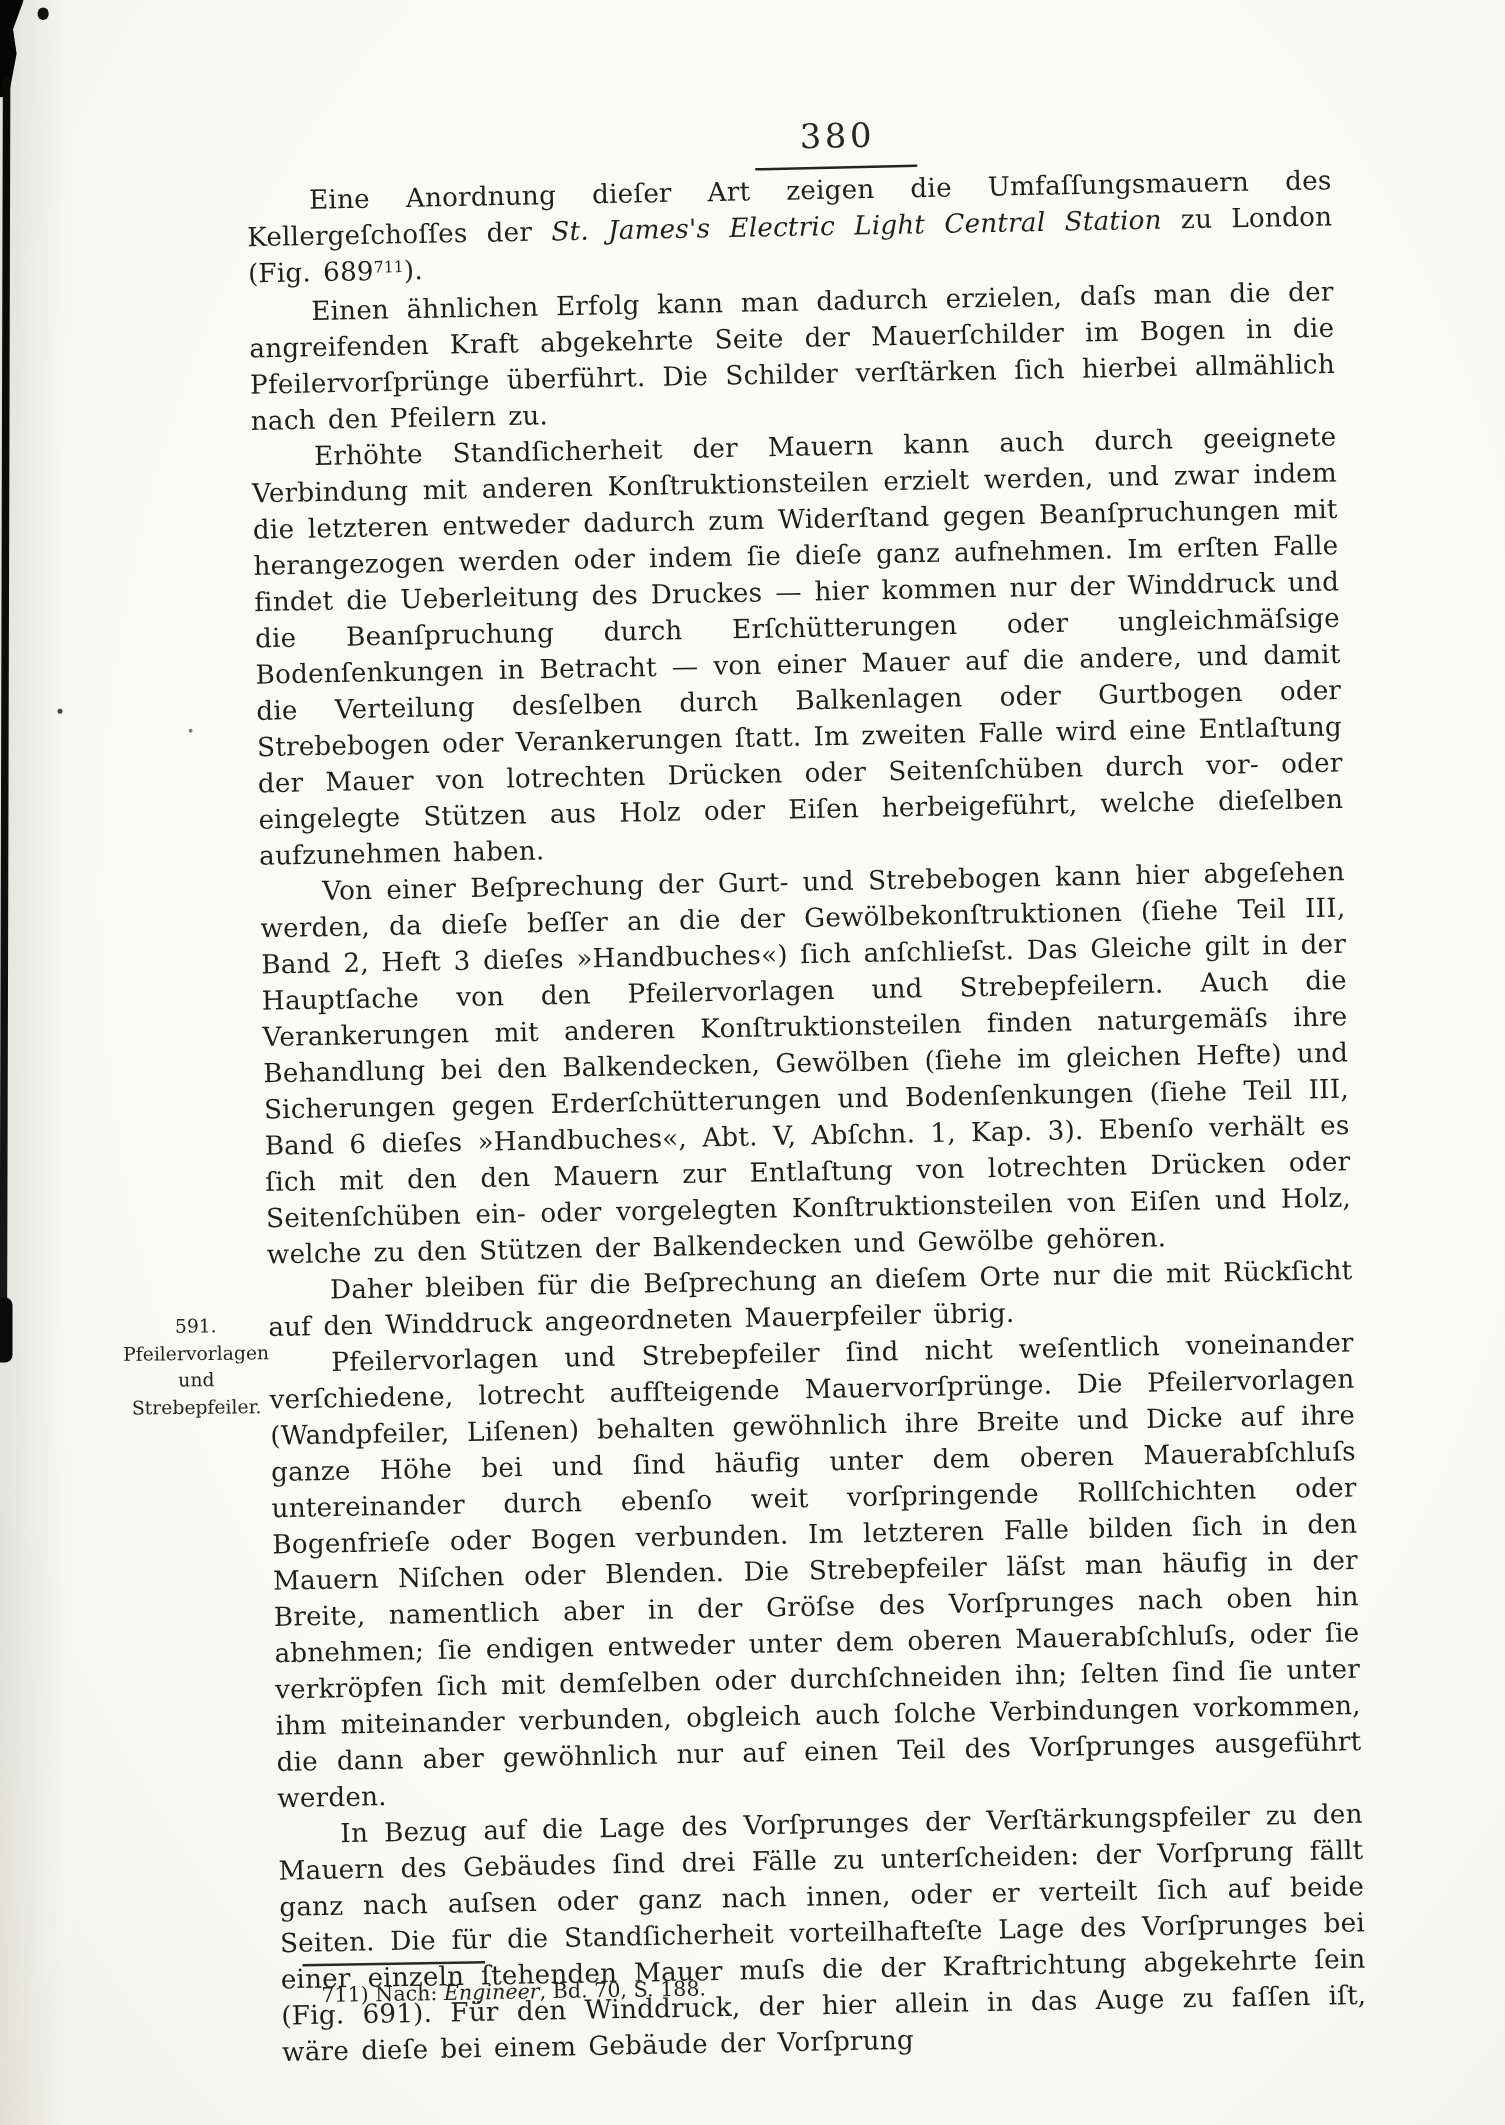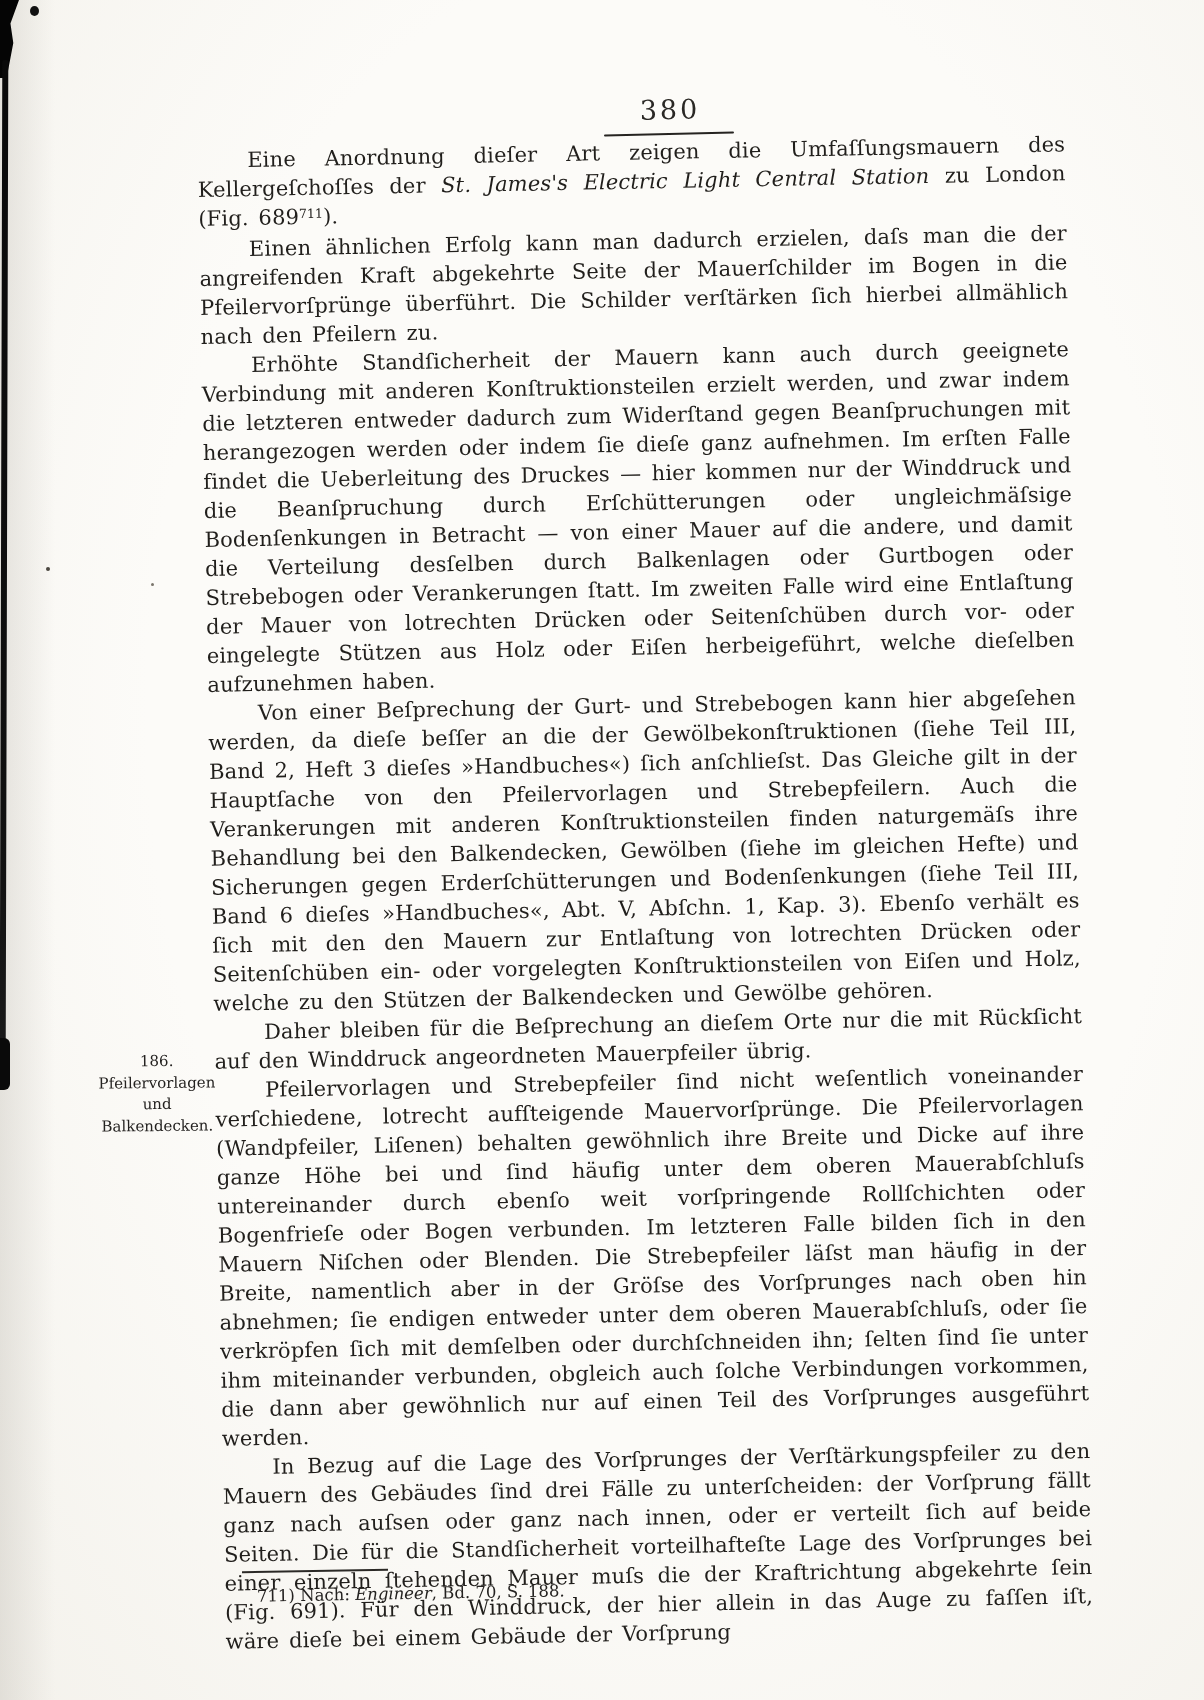--- a/index.html
+++ b/index.html
@@ -106,24 +106,24 @@
   <div class="speck-1"></div>
   <div class="speck-2"></div>
   <div class="speck-3"></div>
 
   <div class="pagenum-wrap">
     <div class="pagenum">380</div>
   </div>
   <div class="pagenum-rule"></div>
 
   <div class="margin-note">
-      <div>186.</div>
+      <div>591.</div>
       <div>Pfeilervorlagen</div>
       <div>und</div>
-      <div>Balkendecken.</div>
+      <div>Strebepfeiler.</div>
     </div>
 
   <div class="text-block">
       <p class="para ind"><span>Eine Anordnung dieſer Art zeigen die Umfaſſungsmauern des Kellergeſchoſſes der </span><span class="it">St. James's Electric Light Central Station</span><span> zu London (Fig. 689</span><span class="sup">711</span><span>).</span></p>
       <p class="para ind"><span>Einen ähnlichen Erfolg kann man dadurch erzielen, daſs man die der angreifenden Kraft abgekehrte Seite der Mauerſchilder im Bogen in die Pfeilervorſprünge überführt. Die Schilder verſtärken ſich hierbei allmählich nach den Pfeilern zu.</span></p>
       <p class="para ind"><span>Erhöhte Standſicherheit der Mauern kann auch durch geeignete Verbindung mit anderen Konſtruktionsteilen erzielt werden, und zwar indem die letzteren entweder dadurch zum Widerſtand gegen Beanſpruchungen mit herangezogen werden oder indem ſie dieſe ganz aufnehmen. Im erſten Falle findet die Ueberleitung des Druckes — hier kommen nur der Winddruck und die Beanſpruchung durch Erſchütterungen oder ungleichmäſsige Bodenſenkungen in Betracht — von einer Mauer auf die andere, und damit die Verteilung desſelben durch Balkenlagen oder Gurtbogen oder Strebebogen oder Verankerungen ſtatt. Im zweiten Falle wird eine Entlaſtung der Mauer von lotrechten Drücken oder Seitenſchüben durch vor- oder eingelegte Stützen aus Holz oder Eiſen herbeigeführt, welche dieſelben aufzunehmen haben.</span></p>
       <p class="para ind"><span>Von einer Beſprechung der Gurt- und Strebebogen kann hier abgeſehen werden, da dieſe beſſer an die der Gewölbekonſtruktionen (ſiehe Teil III, Band 2, Heft 3 dieſes »Handbuches«) ſich anſchlieſst. Das Gleiche gilt in der Hauptſache von den Pfeilervorlagen und Strebepfeilern. Auch die Verankerungen mit anderen Konſtruktionsteilen finden naturgemäſs ihre Behandlung bei den Balkendecken, Gewölben (ſiehe im gleichen Hefte) und Sicherungen gegen Erderſchütterungen und Bodenſenkungen (ſiehe Teil III, Band 6 dieſes »Handbuches«, Abt. V, Abſchn. 1, Kap. 3). Ebenſo verhält es ſich mit den den Mauern zur Entlaſtung von lotrechten Drücken oder Seitenſchüben ein- oder vorgelegten Konſtruktionsteilen von Eiſen und Holz, welche zu den Stützen der Balkendecken und Gewölbe gehören.</span></p>
       <p class="para ind"><span>Daher bleiben für die Beſprechung an dieſem Orte nur die mit Rückſicht auf den Winddruck angeordneten Mauerpfeiler übrig.</span></p>
       <p class="para ind"><span>Pfeilervorlagen und Strebepfeiler ſind nicht weſentlich voneinander verſchiedene, lotrecht aufſteigende Mauervorſprünge. Die Pfeilervorlagen (Wandpfeiler, Liſenen) behalten gewöhnlich ihre Breite und Dicke auf ihre ganze Höhe bei und ſind häufig unter dem oberen Mauerabſchluſs untereinander durch ebenſo weit vorſpringende Rollſchichten oder Bogenfrieſe oder Bogen verbunden. Im letzteren Falle bilden ſich in den Mauern Niſchen oder Blenden. Die Strebepfeiler läſst man häufig in der Breite, namentlich aber in der Gröſse des Vorſprunges nach oben hin abnehmen; ſie endigen entweder unter dem oberen Mauerabſchluſs, oder ſie verkröpfen ſich mit demſelben oder durchſchneiden ihn; ſelten ſind ſie unter ihm miteinander verbunden, obgleich auch ſolche Verbindungen vorkommen, die dann aber gewöhnlich nur auf einen Teil des Vorſprunges ausgeführt werden.</span></p>
       <p class="para ind"><span>In Bezug auf die Lage des Vorſprunges der Verſtärkungspfeiler zu den Mauern des Gebäudes ſind drei Fälle zu unterſcheiden: der Vorſprung fällt ganz nach auſsen oder ganz nach innen, oder er verteilt ſich auf beide Seiten. Die für die Standſicherheit vorteilhafteſte Lage des Vorſprunges bei einer einzeln ſtehenden Mauer muſs die der Kraftrichtung abgekehrte ſein (Fig. 691). Für den Winddruck, der hier allein in das Auge zu faſſen iſt, wäre dieſe bei einem Gebäude der Vorſprung</span></p>

